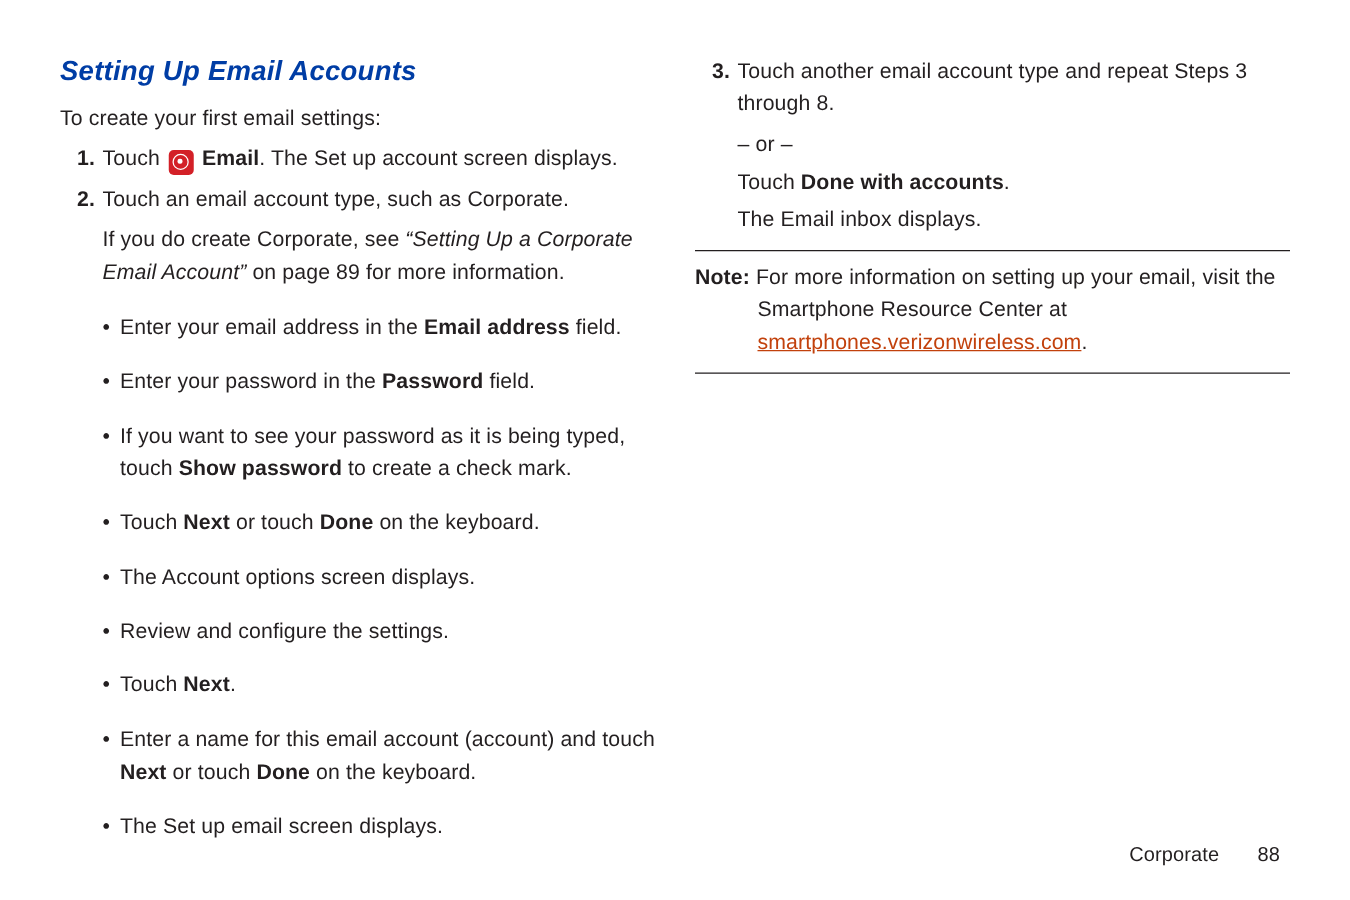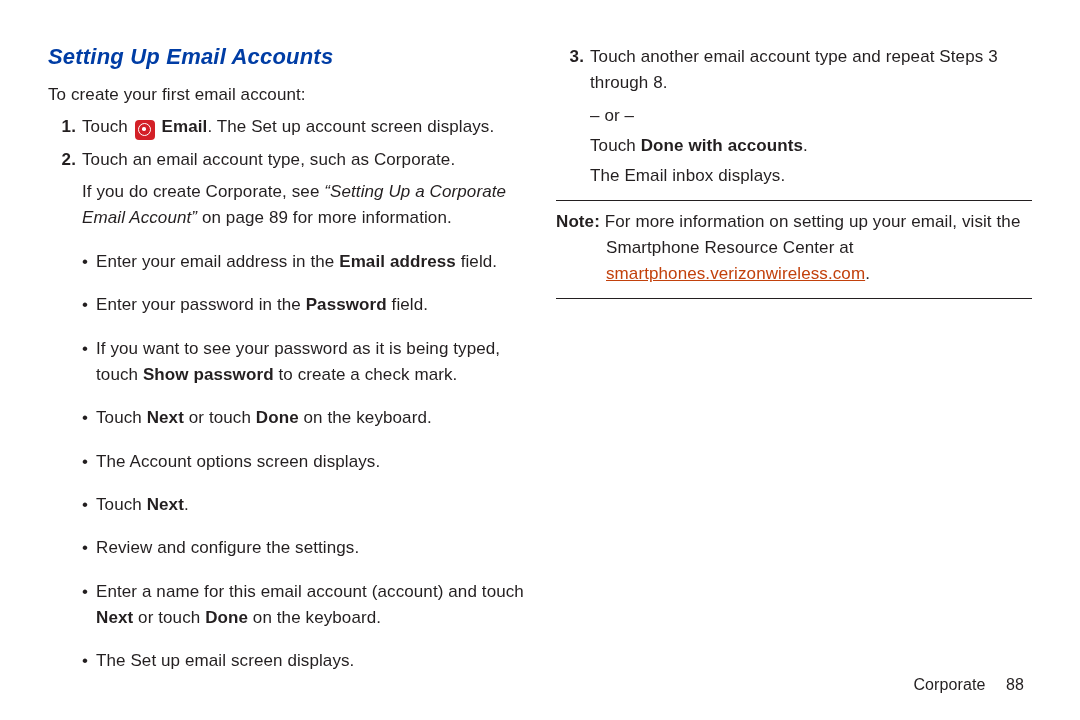--- a/index.html
+++ b/index.html
@@ -128,32 +128,32 @@
     text-decoration: underline;
   }
   .footer {
     position: absolute;
     right: 56px;
     bottom: 22px;
     font-size: 16px;
   }
   .footer .pg {
     display: inline-block;
-    margin-left: 16px;
+    margin-left: 26px;
   }
 </style>
 </head>
 <body>
 
 <div class="page">
   <div class="columns">
 
     <div class="col">
       <h2 class="section-title">Setting Up Email Accounts</h2>
-      <p class="intro">To create your first email account:</p>
+      <p class="intro">To create your first email settings:</p>
 
       <ol class="steps">
         <li>
           <span class="num">1.</span>
           <span>
             <span>Touch </span>
             <span class="email-icon">
                 <span class="email-icon-inner"></span>
               </span>
             <span> </span><span class="bold">Email</span><span>. The Set up account screen displays.</span>
@@ -178,24 +178,24 @@
         <li>
           <span>Enter your password in the </span><span class="bold">Password</span><span> field.</span>
         </li>
         <li>
           <span>If you want to see your password as it is being typed, touch </span><span class="bold">Show password</span><span> to create a check mark.</span>
         </li>
         <li>
           <span>Touch </span><span class="bold">Next</span><span> or touch </span><span class="bold">Done</span><span> on the keyboard.</span>
         </li>
         <li>The Account options screen displays.</li>
+        <li>Review and configure the settings.</li>
         <li>
           <span>Touch </span><span class="bold">Next</span><span>.</span>
         </li>
-        <li>Review and configure the settings.</li>
         <li>
           <span>Enter a name for this email account (account) and touch </span><span class="bold">Next</span><span> or touch </span><span class="bold">Done</span><span> on the keyboard.</span>
         </li>
         <li>The Set up email screen displays.</li>
       </ul>
     </div>
 
     <div class="col">
       <ol class="steps">
         <li>

